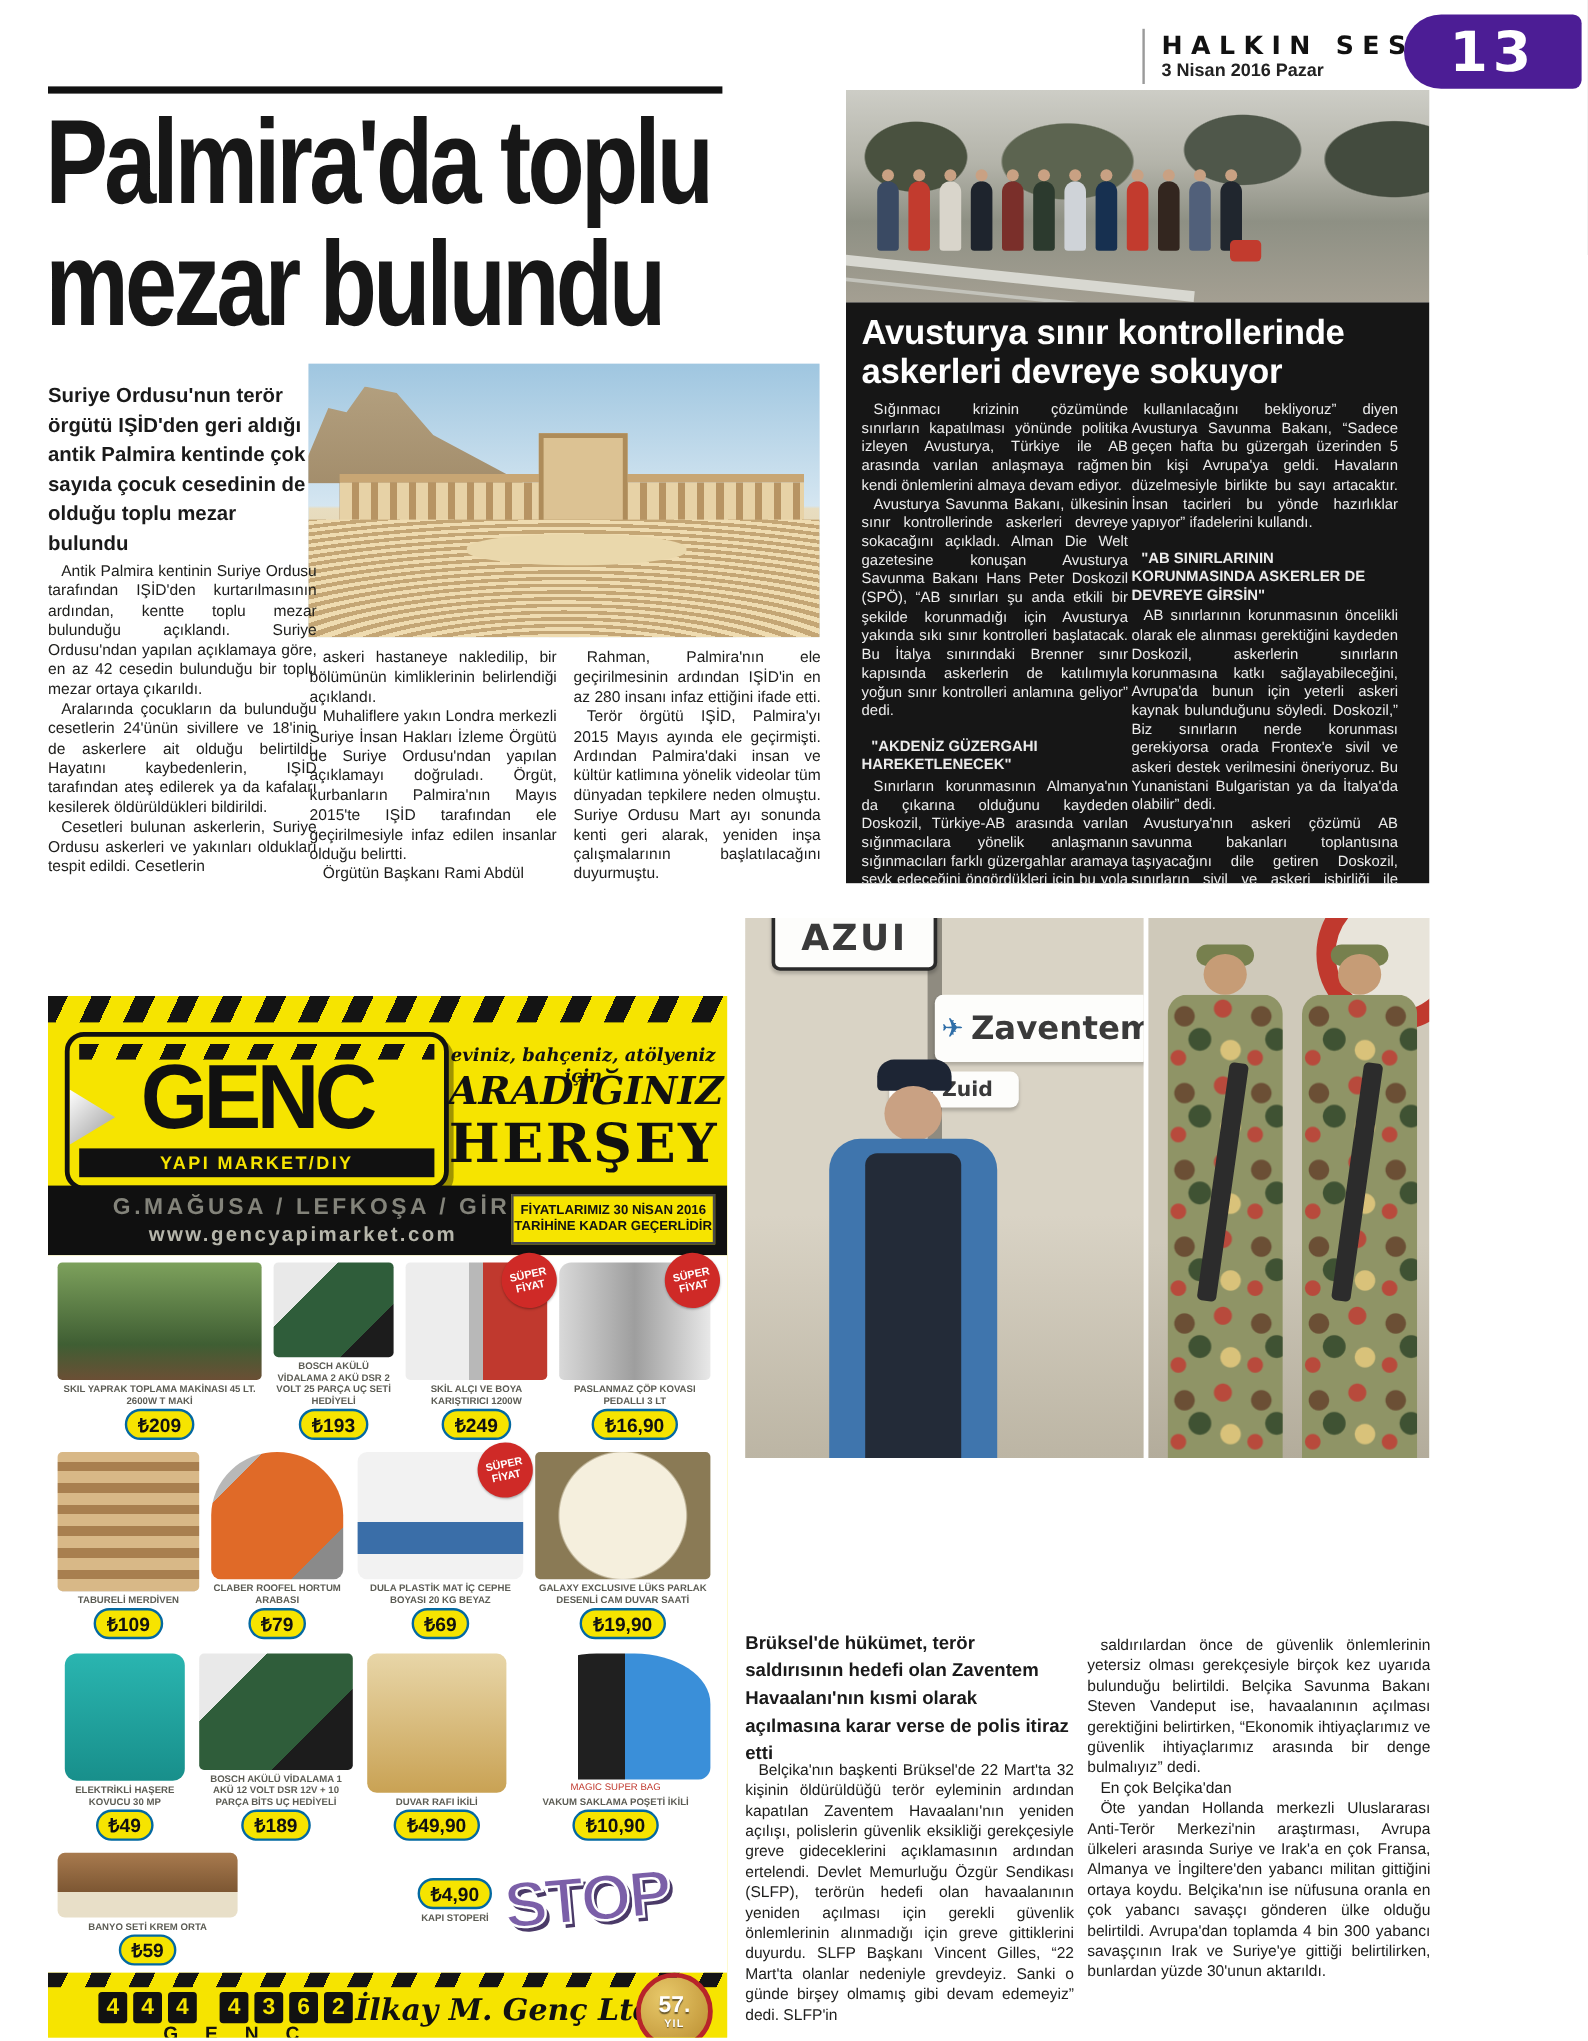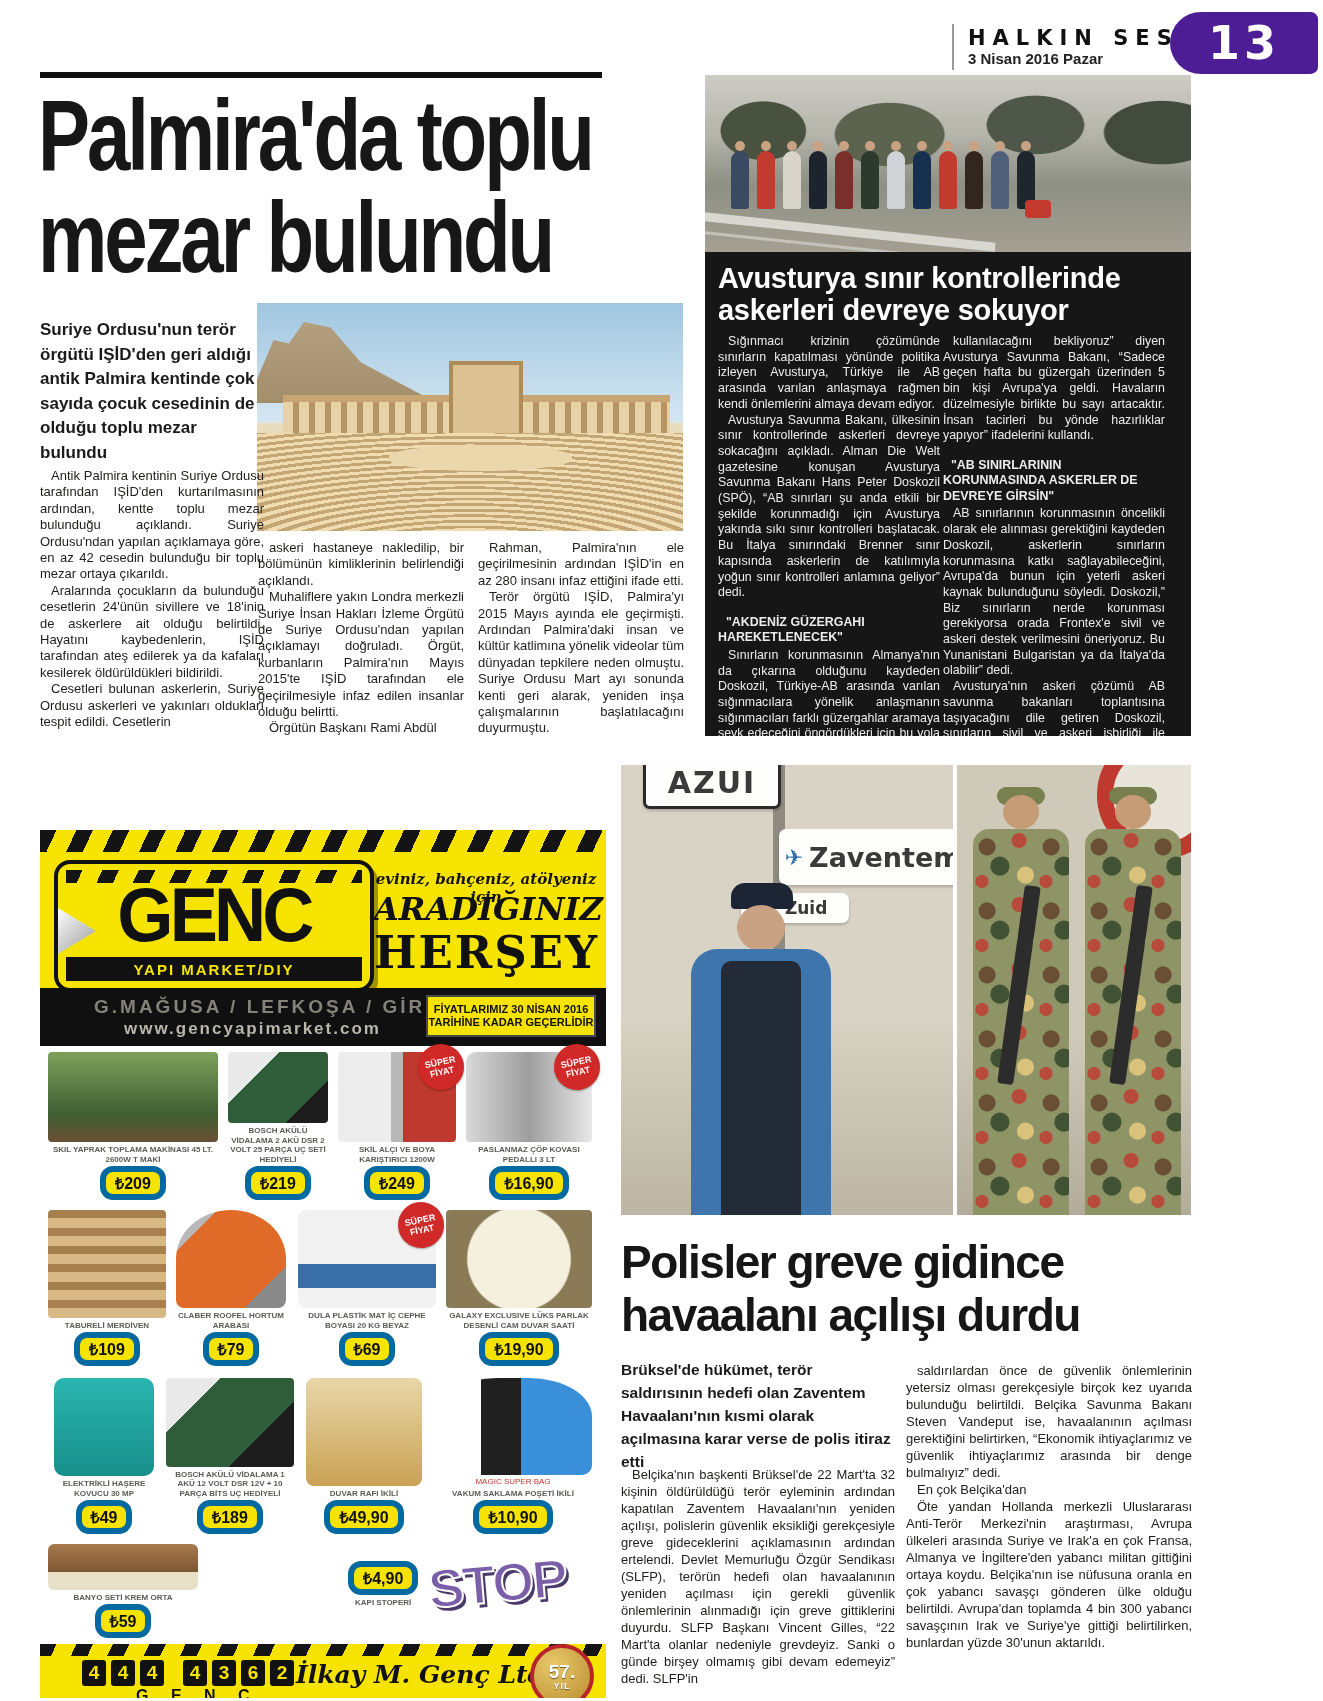--- a/index.html
+++ b/index.html
@@ -124,21 +124,21 @@
   .ad-band{position:absolute;left:0;top:158px;width:100%;height:58px;background:#101010;}
   .ad-locations{position:absolute;left:54px;top:8px;font-weight:700;font-size:19px;letter-spacing:3px;color:#83837a;}
   .ad-website{position:absolute;left:84px;top:31px;font-weight:700;font-size:17px;letter-spacing:2px;color:#b6b6ab;}
   .ad-validity{position:absolute;right:10px;top:7px;width:170px;height:42px;background:#f6e400;border:2px solid #4a4a4a;
       box-sizing:border-box;display:flex;flex-direction:column;justify-content:center;text-align:center;
       font-weight:700;font-size:11px;line-height:13px;color:#111;}
   .ad-products{position:absolute;left:0;top:216px;width:100%;height:598px;background:#ffffff;}
   .tile{position:absolute;display:flex;flex-direction:column;align-items:center;}
   .ph{width:100%;flex:1;border-radius:4px;}
   .cap{font-weight:700;font-size:8px;line-height:9.5px;color:#5c5c54;text-align:center;margin-top:3px;max-width:100%;}
-  .price{margin-top:2px;background:#f6e400;border:6px solid #0369a1;border-radius:13px;padding:0 9px;
+  .price{margin-top:2px;background:#f6e400;border:2px solid #0369a1;border-radius:13px;padding:0 9px;
       font-weight:900;font-size:16px;color:#111;white-space:nowrap;}
   .sbadge{position:absolute;top:-8px;right:-8px;width:46px;height:46px;border-radius:50%;background:#cf2a27;color:#fff;
       display:flex;align-items:center;justify-content:center;text-align:center;font-weight:700;font-size:9px;line-height:10px;
       transform:rotate(-12deg);box-shadow:0 1px 2px #00000055;z-index:2;}
   .ph1{background:linear-gradient(180deg,#7da15c,#3f5e33 70%,#6b4f35);}
   .ph2{background:linear-gradient(135deg,#e9e9e9 30%,#2f5d3a 30% 75%,#1c1c1c 75%);}
   .ph3{background:linear-gradient(90deg,#ededed 45%,#b8b8b8 45% 55%,#c0392e 55%);}
   .ph4{background:linear-gradient(90deg,#d9d9d9,#9e9e9e 50%,#e8e8e8);border-radius:10px 10px 4px 4px;}
   .ph5{background:repeating-linear-gradient(0deg,#d8b887 0 10px,#a87f4f 10px 18px);}
   .ph6{background:linear-gradient(135deg,#b8b8b8 20%,#e06a28 20% 80%,#8a8a8a 80%);border-radius:50% 50% 8px 8px;}
@@ -279,21 +279,21 @@
     <div class="ad-products">
 
       <div class="tile" style="left:8px;top:6px;width:170px;height:148px;">
         <div class="ph ph1"></div>
         <div class="cap">SKIL YAPRAK TOPLAMA MAKİNASI 45 LT. 2600W T MAKİ</div>
         <div class="price">₺209</div>
       </div>
       <div class="tile" style="left:188px;top:6px;width:100px;height:148px;">
         <div class="ph ph2"></div>
         <div class="cap">BOSCH AKÜLÜ VİDALAMA 2 AKÜ DSR 2 VOLT 25 PARÇA UÇ SETİ HEDİYELİ</div>
-        <div class="price">₺219</div>
+        <div class="price">₺193</div>
       </div>
       <div class="tile" style="left:298px;top:6px;width:118px;height:148px;">
         <div class="sbadge">SÜPER FİYAT</div>
         <div class="ph ph3"></div>
         <div class="cap">SKİL ALÇI VE BOYA KARIŞTIRICI 1200W</div>
         <div class="price">₺249</div>
       </div>
       <div class="tile" style="left:426px;top:6px;width:126px;height:148px;">
         <div class="sbadge">SÜPER FİYAT</div>
         <div class="ph ph4"></div>
@@ -405,24 +405,20 @@
       </div>
       <div class="soldier s2">
         <div class="s-cap"></div>
         <div class="s-head"></div>
         <div class="s-body"></div>
         <div class="s-gun"></div>
       </div>
     </div>
   </div>
 
-  <h2 class="abs police-headline">
-    <span>Polisler greve gidince</span>
-    <span>havaalanı açılışı durdu</span>
-  </h2>
   <div class="abs police-lead">Brüksel'de hükümet, terör saldırısının hedefi olan Zaventem Havaalanı'nın kısmi olarak açılmasına karar verse de polis itiraz etti</div>
   <div class="abs pcol police-col1">
     <p>Belçika'nın başkenti Brüksel'de 22 Mart'ta 32 kişinin öldürüldüğü terör eyleminin ardından kapatılan Zaventem Havaalanı'nın yeniden açılışı, polislerin güvenlik eksikliği gerekçesiyle greve gideceklerini açıklamasının ardından ertelendi. Devlet Memurluğu Özgür Sendikası (SLFP), terörün hedefi olan havaalanının yeniden açılması için gerekli güvenlik önlemlerinin alınmadığı için greve gittiklerini duyurdu. SLFP Başkanı Vincent Gilles, “22 Mart'ta olanlar nedeniyle grevdeyiz. Sanki o günde birşey olmamış gibi devam edemeyiz” dedi. SLFP'in</p>
   </div>
   <div class="abs pcol police-col2">
     <p>saldırılardan önce de güvenlik önlemlerinin yetersiz olması gerekçesiyle birçok kez uyarıda bulunduğu belirtildi. Belçika Savunma Bakanı Steven Vandeput ise, havaalanının açılması gerektiğini belirtirken, “Ekonomik ihtiyaçlarımız ve güvenlik ihtiyaçlarımız arasında bir denge bulmalıyız” dedi.</p>
     <p>En çok Belçika'dan</p>
     <p>Öte yandan Hollanda merkezli Uluslararası Anti-Terör Merkezi'nin araştırması, Avrupa ülkeleri arasında Suriye ve Irak'a en çok Fransa, Almanya ve İngiltere'den yabancı militan gittiğini ortaya koydu. Belçika'nın ise nüfusuna oranla en çok yabancı savaşçı gönderen ülke olduğu belirtildi. Avrupa'dan toplamda 4 bin 300 yabancı savaşçının Irak ve Suriye'ye gittiği belirtilirken, bunlardan yüzde 30'unun aktarıldı.</p>
   </div>
 

